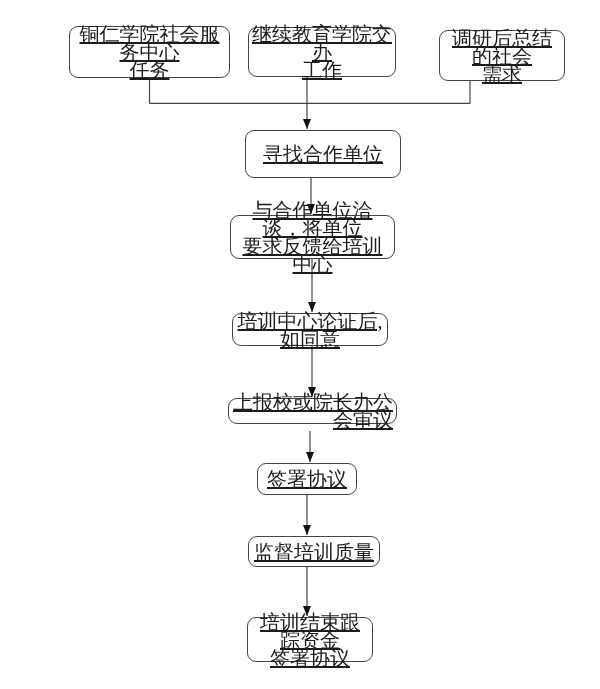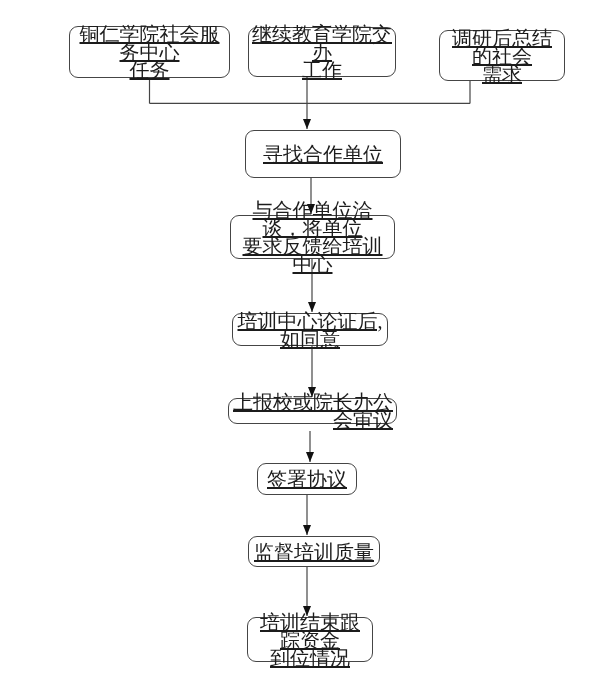--- a/index.html
+++ b/index.html
@@ -73,15 +73,15 @@
   <div id="n3" class="node">调研后总结的社会
 需求</div>
   <div id="n4" class="node">寻找合作单位</div>
   <div id="n5" class="node">与合作单位洽谈，将单位
 要求反馈给培训中心</div>
   <div id="n6" class="node">培训中心论证后,如同意</div>
   <div id="n7" class="node">上报校或院长办公会审议</div>
   <div id="n8" class="node">签署协议</div>
   <div id="n9" class="node">监督培训质量</div>
   <div id="n10" class="node">培训结束跟踪资金
-到位情况</div>
+签署协议</div>
 
 </div>
 
 </body></html>

